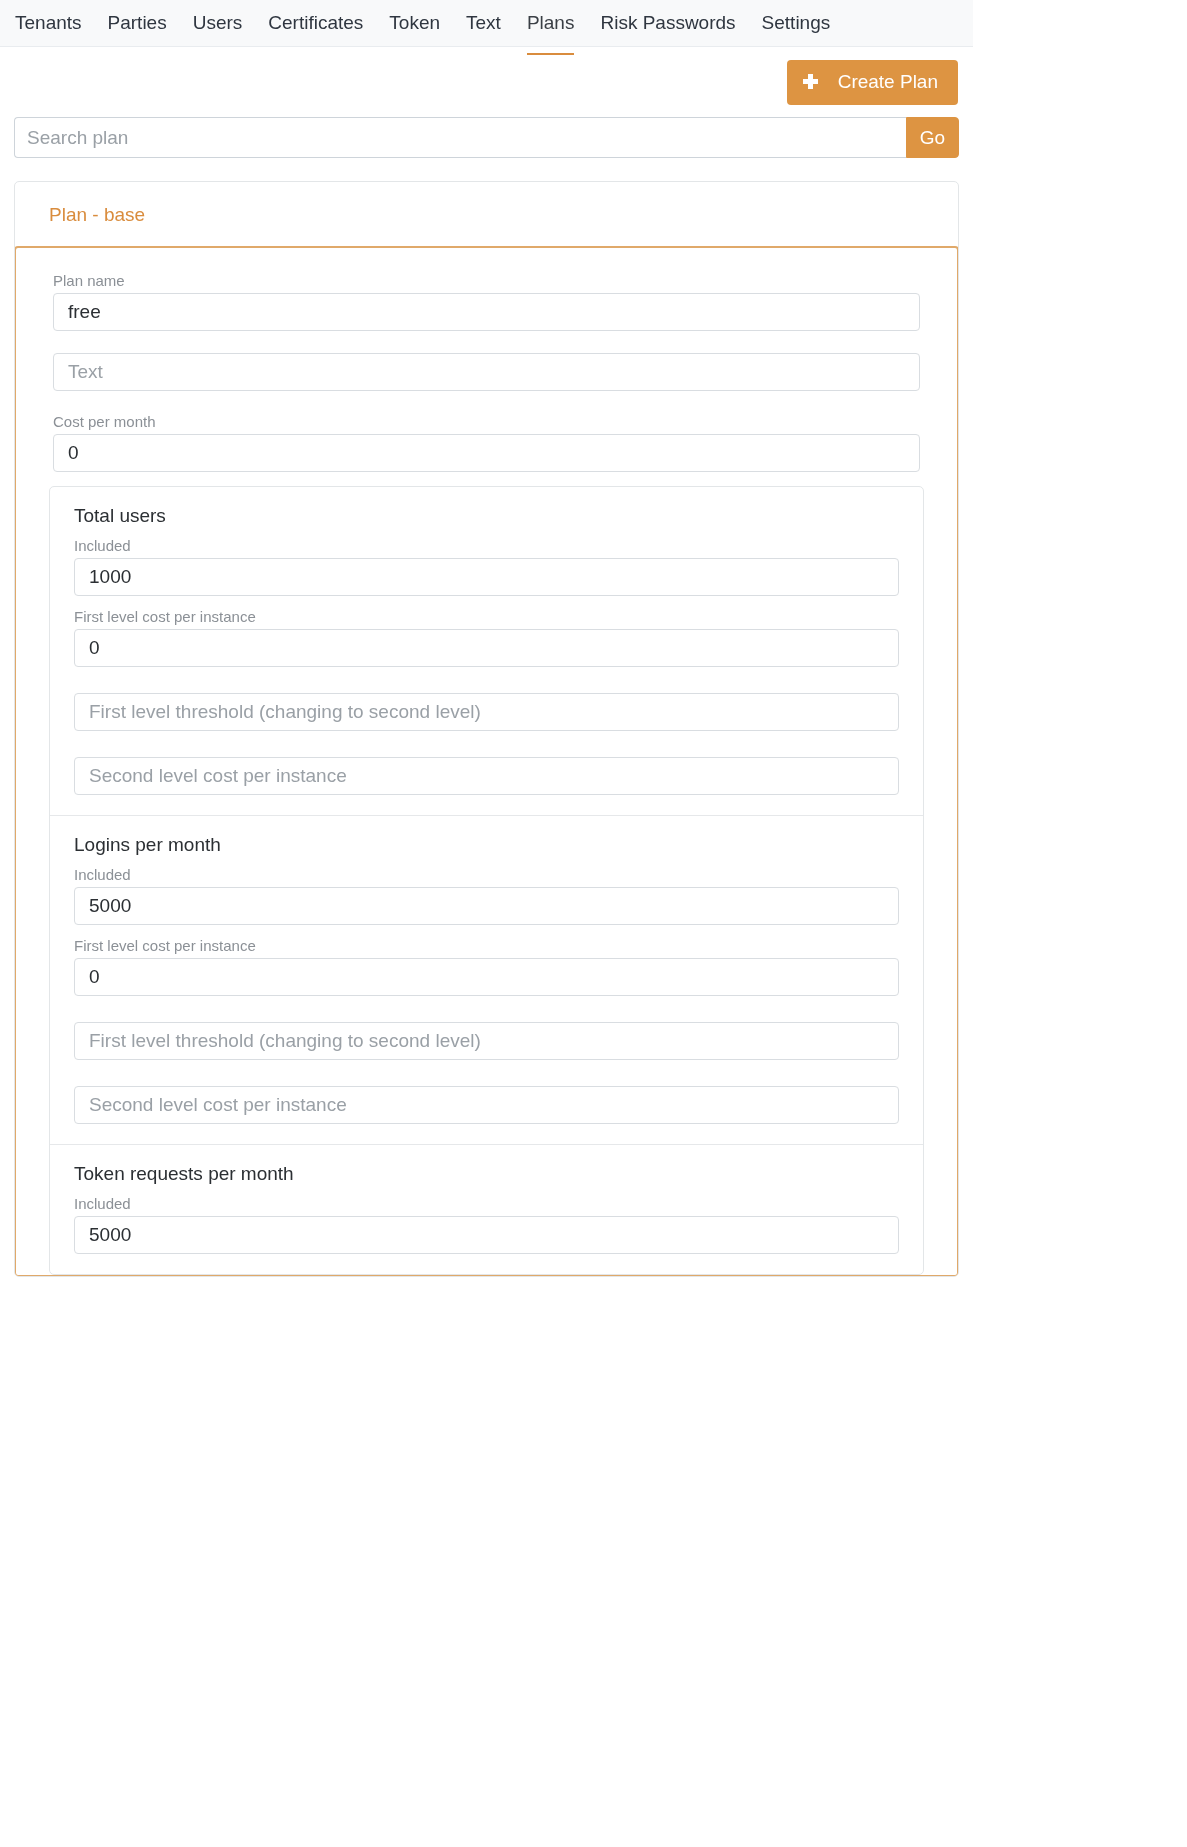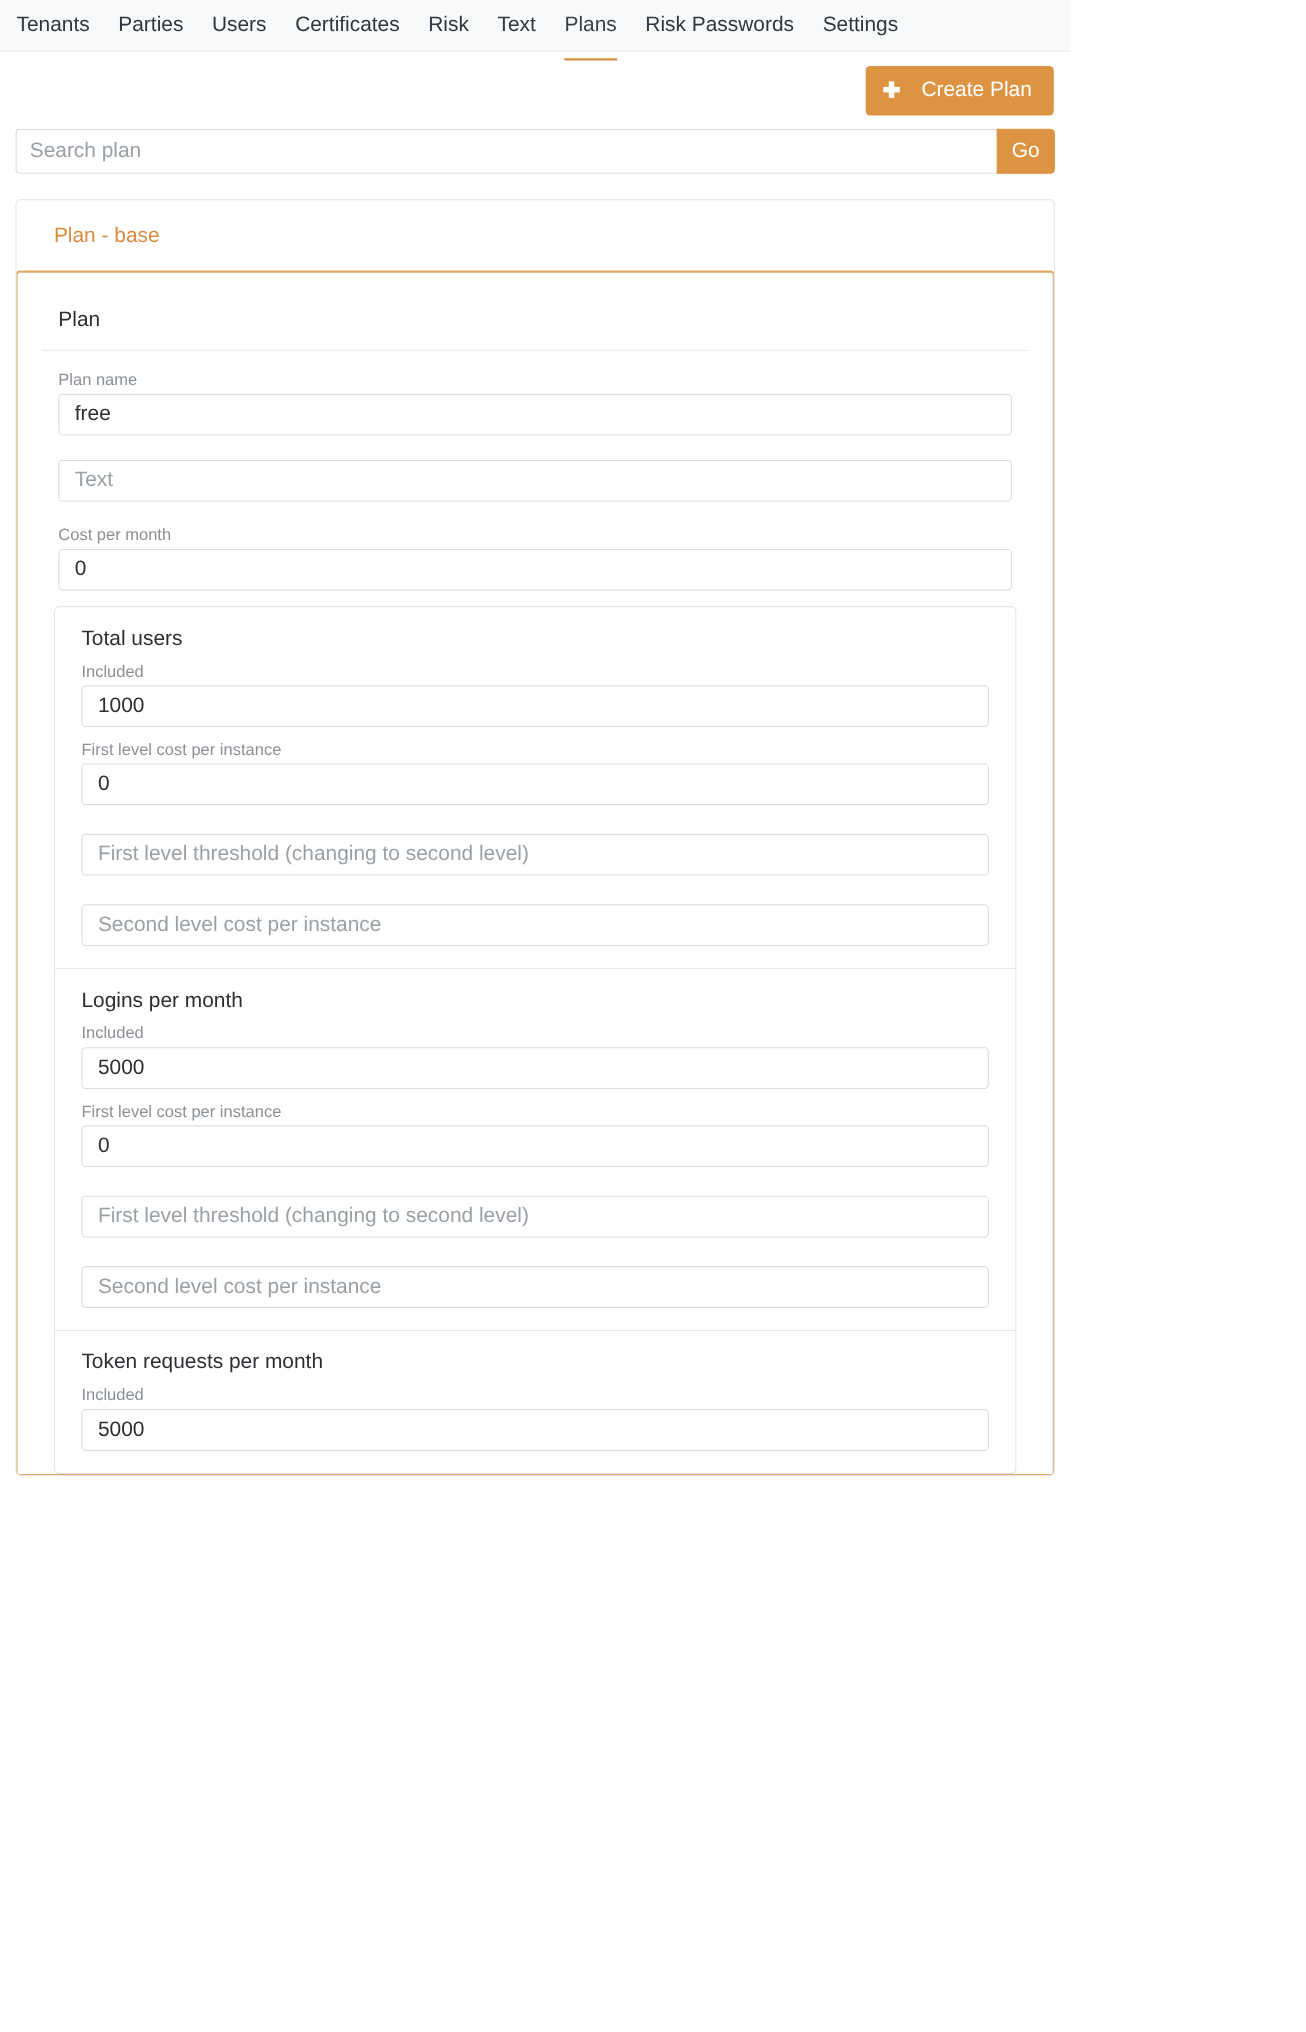--- a/index.html
+++ b/index.html
@@ -189,21 +189,21 @@
     <div class="nav-item">
       <span>Parties</span>
     </div>
     <div class="nav-item">
       <span>Users</span>
     </div>
     <div class="nav-item">
       <span>Certificates</span>
     </div>
     <div class="nav-item">
-      <span>Risk</span>
+      <span>Token</span>
     </div>
     <div class="nav-item">
       <span>Text</span>
     </div>
     <div class="nav-item active">
       <span>Plans</span>
       <span class="nav-underline"></span>
     </div>
     <div class="nav-item">
       <span>Risk Passwords</span>
@@ -225,21 +225,20 @@
     <button class="btn-go">Go</button>
   </div>
 
   <div class="plan-card">
 
     <div class="plan-card-header">Plan - base</div>
 
     <div class="plan-panel">
       <div class="panel-inner">
 
-        <div class="section-title">Plan</div>
 
         <div class="field">
           <label class="field-label">Plan name</label>
           <input class="field-input" type="text" value="free" style="">
         </div>
 
         <div class="field spaced">
           <input class="field-input" type="text" placeholder="Text" style="">
         </div>
 

